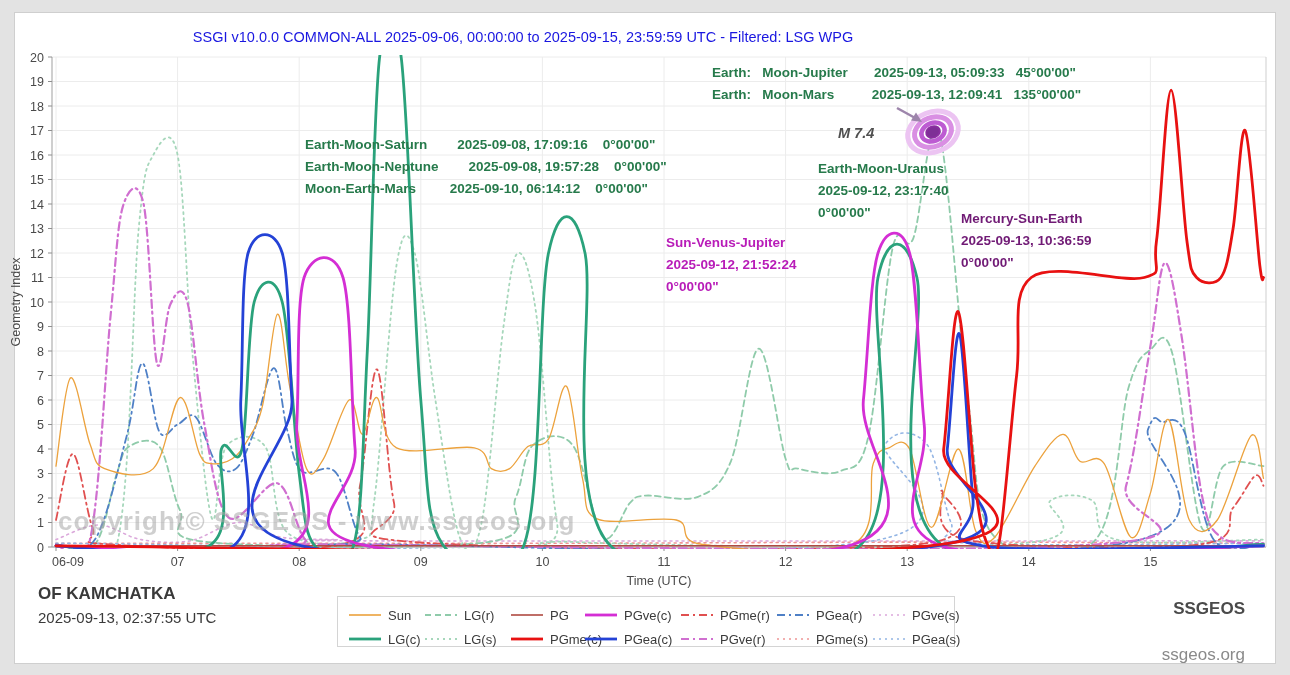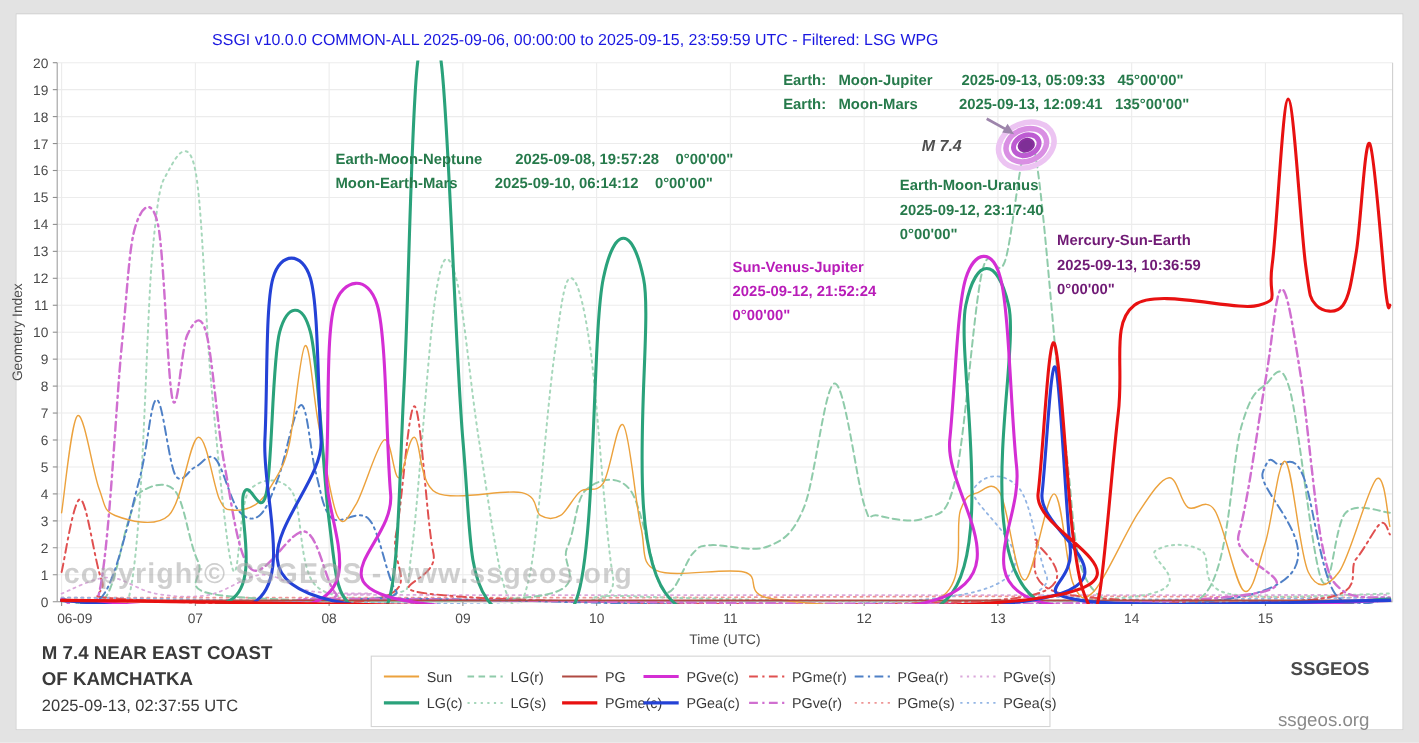--- a/index.html
+++ b/index.html
@@ -10,21 +10,21 @@
   #chart-svg{position:absolute;left:0;top:0;}
   .title{position:absolute;left:0;top:29px;width:1046px;text-align:center;
     color:#1a17e0;font-size:14.5px;font-weight:400;}
   .ann{position:absolute;font-size:13.5px;font-weight:700;line-height:22px;white-space:pre;}
   .ann.green{color:#267a4b;}
   .ann.magenta{color:#b81cb8;}
   .ann.red{color:#701a75;}
   .ann.dark{color:#4f4f4f;font-style:italic;font-size:14.5px;}
   .watermark{position:absolute;left:58px;top:506px;font-size:26px;font-weight:700;
     color:#a8a8a8;opacity:.55;letter-spacing:1px;}
-  #legend{position:absolute;left:337px;top:596px;width:618px;height:65px;background:#fff;
+  #legend{position:absolute;left:337px;top:596px;width:618px;height:51px;background:#fff;
     border:1px solid #d4d4d4;box-sizing:border-box;padding:6px 10px 4px 10px;
     display:grid;grid-template-columns:76px 86px 74px 96px 96px 96px 90px;grid-auto-rows:24px;align-items:center;}
   .lg-item{display:flex;align-items:center;gap:6px;font-size:13px;color:#3a3a3a;}
   .lg-item svg{flex:0 0 auto;}
   .foot-left{position:absolute;left:38px;top:582px;}
   .foot-event{font-size:17px;font-weight:700;color:#3a3a3a;line-height:24px;}
   .foot-time{font-size:15px;color:#3a3a3a;margin-top:3px;}
   .foot-right{position:absolute;left:1040px;top:597px;width:205px;text-align:right;}
   .brand{font-size:17px;font-weight:700;color:#4a4a4a;line-height:24px;}
   .brand-url{font-size:17px;color:#8a8a8a;margin-top:24px;}
@@ -161,21 +161,21 @@
       </g>
     </svg>
 
   <div class="title">SSGI v10.0.0 COMMON-ALL 2025-09-06, 00:00:00 to 2025-09-15, 23:59:59 UTC - Filtered: LSG WPG</div>
 
   <div class="watermark">copyright© SSGEOS - www.ssgeos.org</div>
 
   <div id="annotations">
       <div class="ann green" style="left: 712px; top: 62px;"><div>Earth:   Moon-Jupiter       2025-09-13, 05:09:33   45°00'00"</div></div>
       <div class="ann green" style="left: 712px; top: 84px;"><div>Earth:   Moon-Mars          2025-09-13, 12:09:41   135°00'00"</div></div>
-      <div class="ann green" style="left: 305px; top: 134px;"><div>Earth-Moon-Neptune        2025-09-08, 19:57:28    0°00'00"</div><div>Moon-Earth-Mars         2025-09-10, 06:14:12    0°00'00"</div></div>
+      <div class="ann green" style="left: 305px; top: 134px;"><div>Earth-Moon-Saturn        2025-09-08, 17:09:16    0°00'00"</div><div>Earth-Moon-Neptune        2025-09-08, 19:57:28    0°00'00"</div><div>Moon-Earth-Mars         2025-09-10, 06:14:12    0°00'00"</div></div>
       <div class="ann green" style="left: 818px; top: 158px;"><div>Earth-Moon-Uranus</div><div>2025-09-12, 23:17:40</div><div>0°00'00"</div></div>
       <div class="ann magenta" style="left: 666px; top: 232px;"><div>Sun-Venus-Jupiter</div><div>2025-09-12, 21:52:24</div><div>0°00'00"</div></div>
       <div class="ann red" style="left: 961px; top: 208px;"><div>Mercury-Sun-Earth</div><div>2025-09-13, 10:36:59</div><div>0°00'00"</div></div>
       <div class="ann dark" style="left: 838px; top: 102px; margin-top: 20px;"><div>M 7.4</div></div>
     </div>
 
   <svg class="quake" id="quake-icon" width="70" height="64" style="left:895px;top:100px" viewBox="0 0 70 64">
     <g transform="translate(38,32) rotate(-22)">
       <ellipse rx="26" ry="20" fill="none" stroke="#ecc4f2" stroke-width="5"></ellipse>
       <ellipse rx="19" ry="14.5" fill="none" stroke="#d98fe3" stroke-width="5"></ellipse>
@@ -269,21 +269,20 @@
       </div>
       <div class="lg-item">
         <svg width="34" height="10">
           <line x1="1" y1="5" x2="33" y2="5" stroke="#93b5e4" stroke-width="1.6" stroke-dasharray="2 4"></line>
         </svg>
         <span>PGea(s)</span>
       </div>
     </div>
 
   <div class="foot-left">
-    <div class="foot-event">M 7.4 NEAR EAST COAST</div>
     <div class="foot-event">OF KAMCHATKA</div>
     <div class="foot-time">2025-09-13, 02:37:55 UTC</div>
   </div>
 
   <div class="foot-right">
     <div class="brand">SSGEOS</div>
     <div class="brand-url">ssgeos.org</div>
   </div>
 
 </div>

